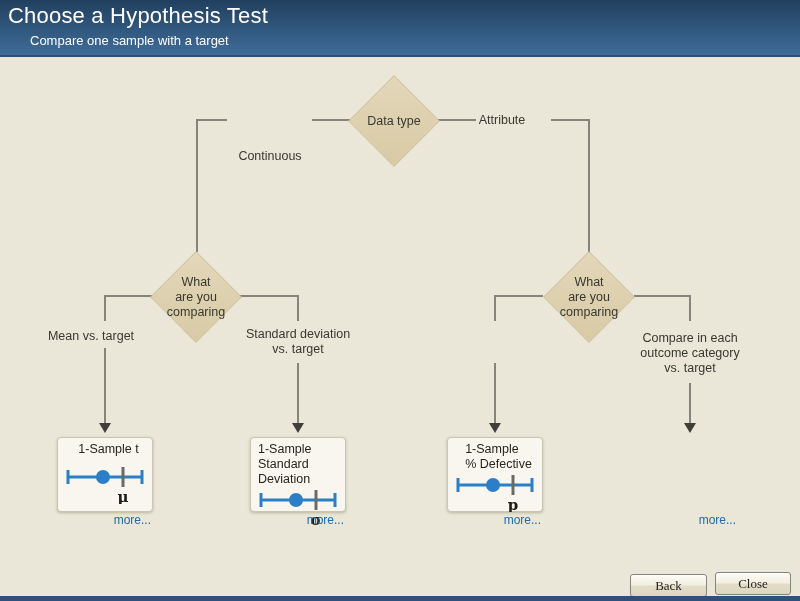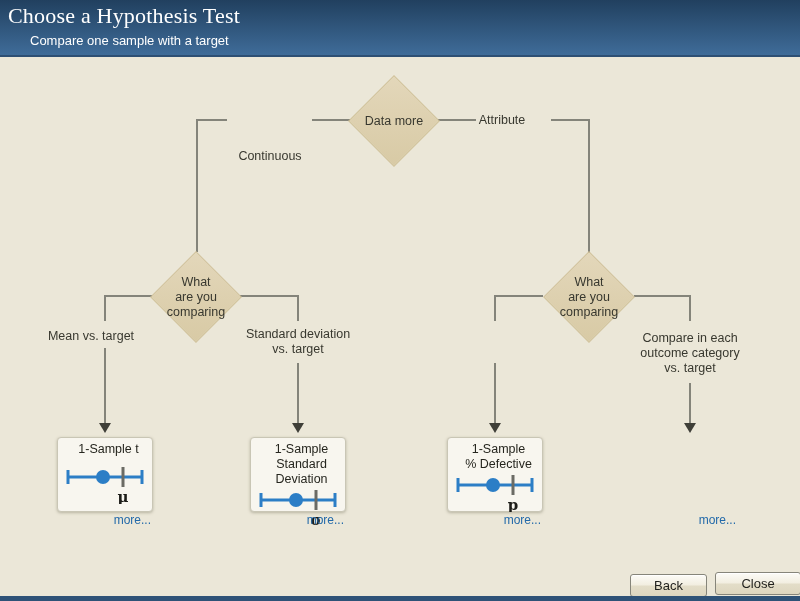--- a/index.html
+++ b/index.html
@@ -29,21 +29,21 @@
     background:var(--body-bg);
     font-family:"Liberation Sans", sans-serif;color:var(--text);
   }
   
   .header{
     position:absolute;left:0;top:0;width:800px;height:57px;
     background:linear-gradient(to bottom, var(--header-top), var(--header-bottom));
     border-bottom:2px solid var(--header-border);
     color:#fff;
   }
-  .header .title{position:absolute;left:8px;top:3px;font-size:22px;font-weight:normal;letter-spacing:.2px;font-family:Liberation Serif, serif;}
+  .header .title{position:absolute;left:8px;top:3px;font-size:22px;font-weight:normal;letter-spacing:.2px;}
   .header .subtitle{position:absolute;left:30px;top:33px;font-size:13px;}
   
   .hline{position:absolute;height:2px;background:var(--line);}
   .vline{position:absolute;width:2px;background:var(--line);}
   .arrow{
     position:absolute;width:0;height:0;
     border-left:6px solid transparent;border-right:6px solid transparent;
     border-top:10px solid var(--arrow);
   }
   
@@ -64,32 +64,32 @@
   
   .card{
     position:absolute;width:96px;height:75px;
     background:var(--card-bg);
     border:1px solid var(--card-border);
     border-radius:4px;
     box-shadow:0 1px 3px rgba(90,85,60,.35);
     padding-top:4px;cursor:pointer;
     display:flex;flex-direction:column;align-items:center;
   }
-  .card-title{font-size:12.5px;line-height:15px;text-align:center;color:#26261f;margin-left:7px;}
+  .card-title{font-size:12.5px;line-height:15px;text-align:left;color:#26261f;margin-left:7px;}
   .card-icon{flex:1;display:flex;align-items:center;justify-content:center;}
   .sym{font-family:"DejaVu Serif", serif;font-weight:bold;font-size:15px;fill:#1d1d18;}
   .more-link{
     position:absolute;width:94px;text-align:right;
     font-size:12px;color:var(--link);cursor:pointer;
   }
   
   .bottom-bar{position:absolute;left:0;bottom:0;width:800px;height:5px;background:var(--footer-bar);}
   .btn{
     position:absolute;height:23px;font-size:13px;color:#1f1f1c;
-    font-family:Liberation Sans, sans-serif;
+    font-family:Liberation Serif, serif;
     border:1px solid var(--btn-border);border-radius:3px;
     background:linear-gradient(to bottom,#fcfbf7 0%,#f2eee0 48%,#e3ddc8 52%,#ddd6bf 100%);
     box-shadow:inset 0 1px 0 #fff;
     cursor:pointer;
   }
 </style>
 </head>
 <body>
 
 <div class="window">
@@ -120,21 +120,21 @@
   <div class="vline" style="left:689px;top:295px;height:26px;"></div>
   <div class="vline" style="left:689px;top:383px;height:41px;"></div>
 
   <div class="arrow" style="left:99px;top:423px;"></div>
   <div class="arrow" style="left:292px;top:423px;"></div>
   <div class="arrow" style="left:489px;top:423px;"></div>
   <div class="arrow" style="left:684px;top:423px;"></div>
 
   <div class="diamond" style="left:394px;top:121px;"></div>
   <div class="diamond-label" style="left:394px;top:121px;">
-    <div>Data more</div>
+    <div>Data type</div>
   </div>
 
   <div class="diamond" style="left:196px;top:297px;"></div>
   <div class="diamond-label" style="left:196px;top:297px;">
     <div>What</div>
     <div>are you</div>
     <div>comparing</div>
   </div>
 
   <div class="diamond" style="left:589px;top:297px;"></div>
@@ -210,16 +210,16 @@
         <circle cx="40" cy="13" r="7" fill="var(--icon-blue)"></circle>
         <text class="sym" x="60" y="38" text-anchor="middle">p</text>
       </svg>
     </div>
   </div>
   <div class="more-link" style="left:447px;top:513px;">more...</div>
 
   <div class="more-link" style="left:642px;top:513px;">more...</div>
 
   <button class="btn" style="left:630px;top:574px;width:77px;">Back</button>
-  <button class="btn" style="left:715px;top:572px;width:86px;">Close</button>
+  <button class="btn" style="left:715px;top:572px;width:76px;">Close</button>
   <div class="bottom-bar"></div>
 
 </div>
 
 </body></html>

